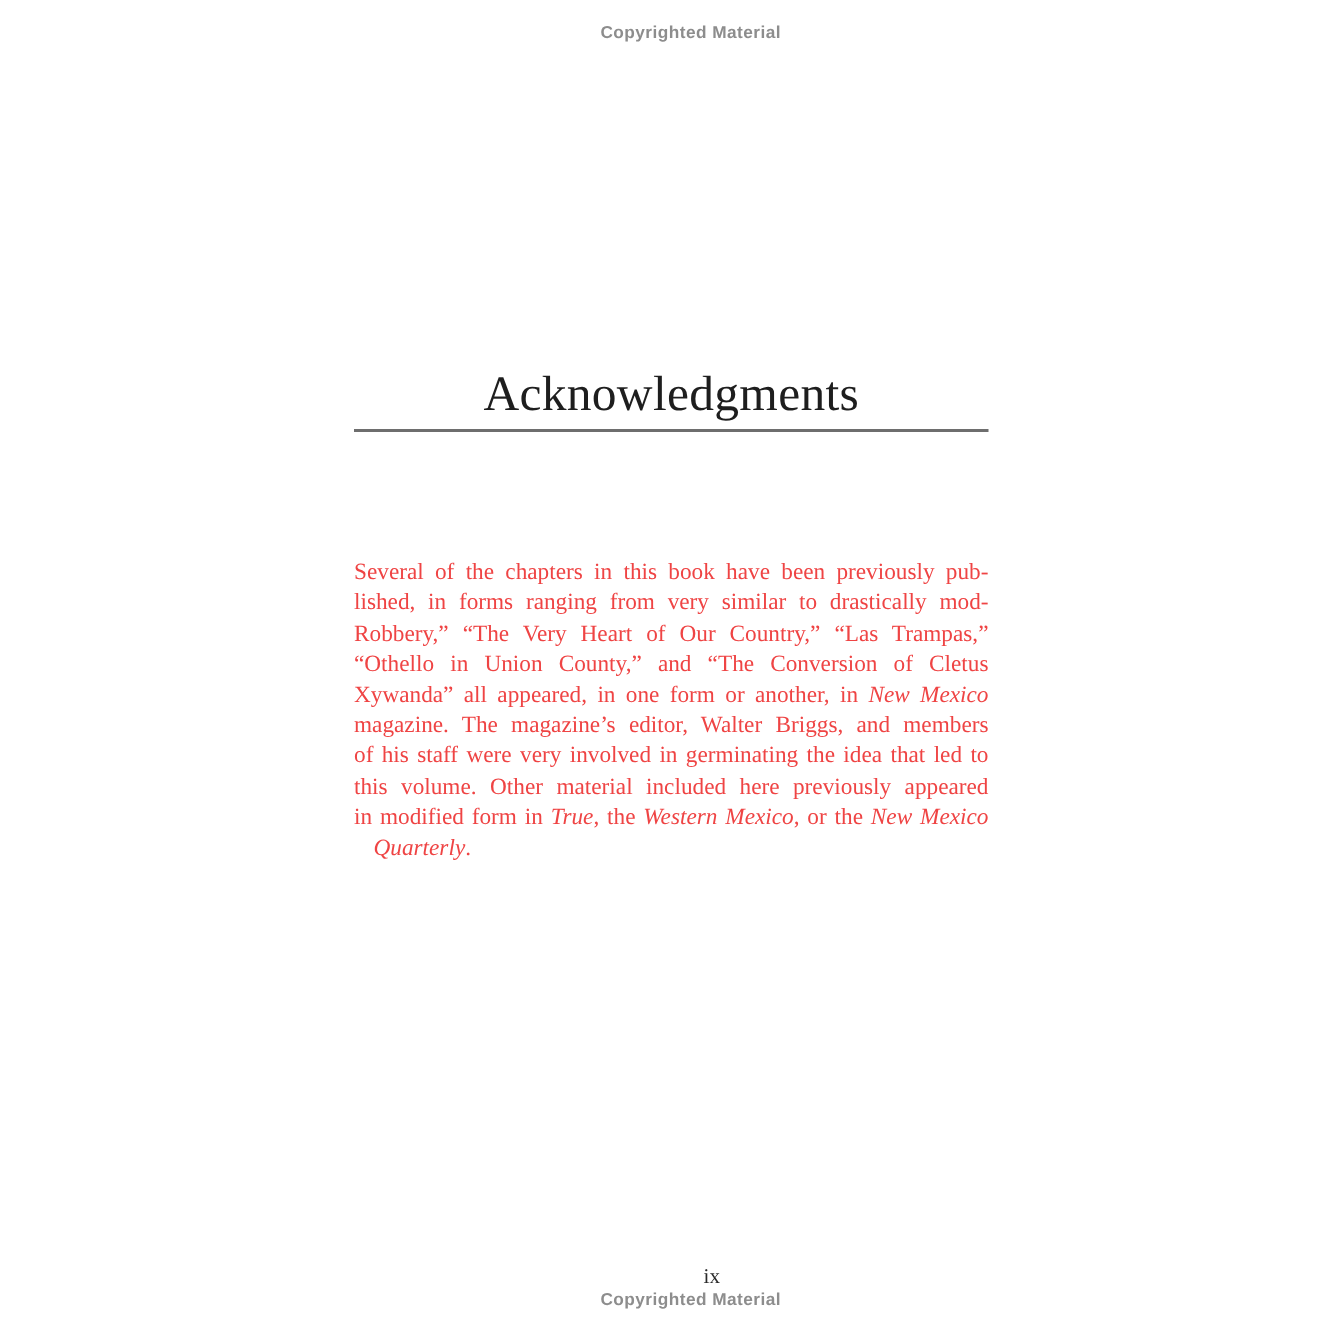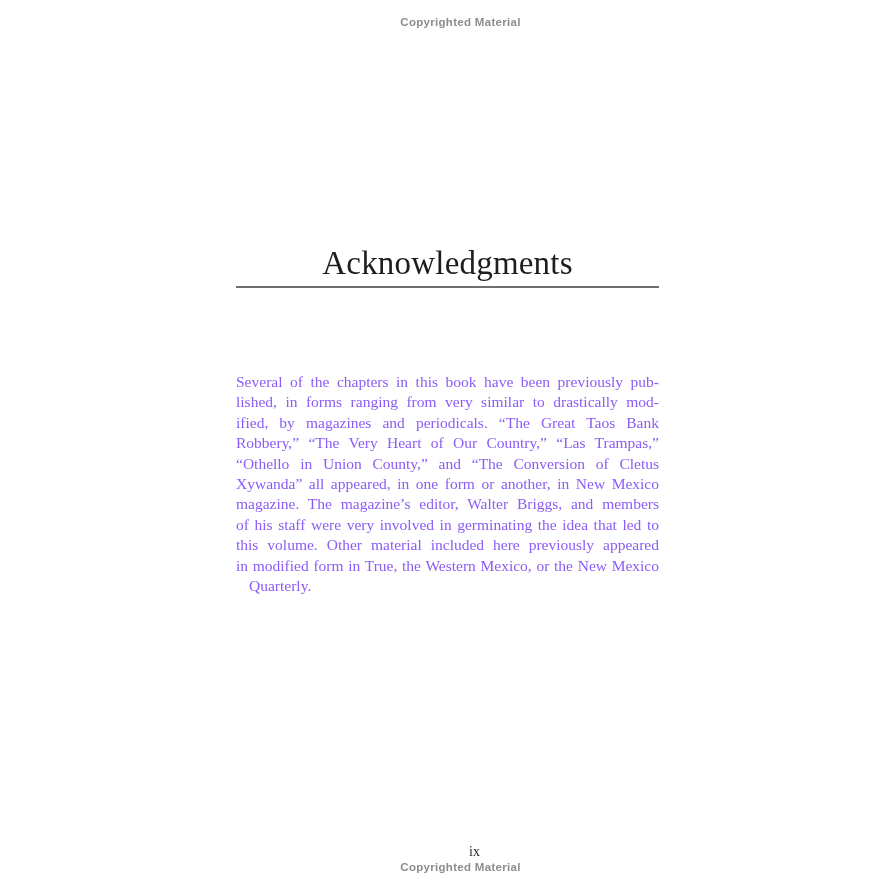--- a/index.html
+++ b/index.html
@@ -45,30 +45,30 @@
     background: #6e6e6e;
     border: none;
   }
   .paragraph {
     position: absolute;
     left: 236px;
     top: 372px;
     width: 423px;
     font-size: 15.5px;
     line-height: 20.4px;
-    color: #8b5cf6;
+    color: #ef4444;
     word-spacing: -0.2px;
   }
   .line {
     text-align: justify;
     text-align-last: justify;
     white-space: normal;
   }
   .line.last { text-align-last: left; margin-left: 13px; }
-  .it { }
+  .it { font-style: italic; }
   .page-number {
     position: absolute;
     left: 14px;
     top: 844px;
     width: 100%;
     text-align: center;
     font-size: 14px;
     color: #2a2a2a;
   }
 </style>
@@ -80,21 +80,20 @@
   <div class="copyright copyright-top">Copyrighted Material</div>
 
   <div class="title-block">
     <div class="title">Acknowledgments</div>
     <div class="rule"></div>
   </div>
 
   <div class="paragraph">
       <div class="line"><span>Several of the chapters in this book have been previously pub-</span></div>
       <div class="line"><span>lished, in forms ranging from very similar to drastically mod-</span></div>
-      <div class="line"><span>ified, by magazines and periodicals. “The Great Taos Bank</span></div>
       <div class="line"><span>Robbery,” “The Very Heart of Our Country,” “Las Trampas,”</span></div>
       <div class="line"><span>“Othello in Union County,” and “The Conversion of Cletus</span></div>
       <div class="line"><span>Xywanda” all appeared, in one form or another, in </span><span class="it">New Mexico</span></div>
       <div class="line"><span>magazine. The magazine’s editor, Walter Briggs, and members</span></div>
       <div class="line"><span>of his staff were very involved in germinating the idea that led to</span></div>
       <div class="line"><span>this volume. Other material included here previously appeared</span></div>
       <div class="line"><span>in modified form in </span><span class="it">True</span><span>, the </span><span class="it">Western Mexico</span><span>, or the </span><span class="it">New Mexico</span></div>
       <div class="line last"><span class="it">Quarterly</span><span>.</span></div>
     </div>
 

